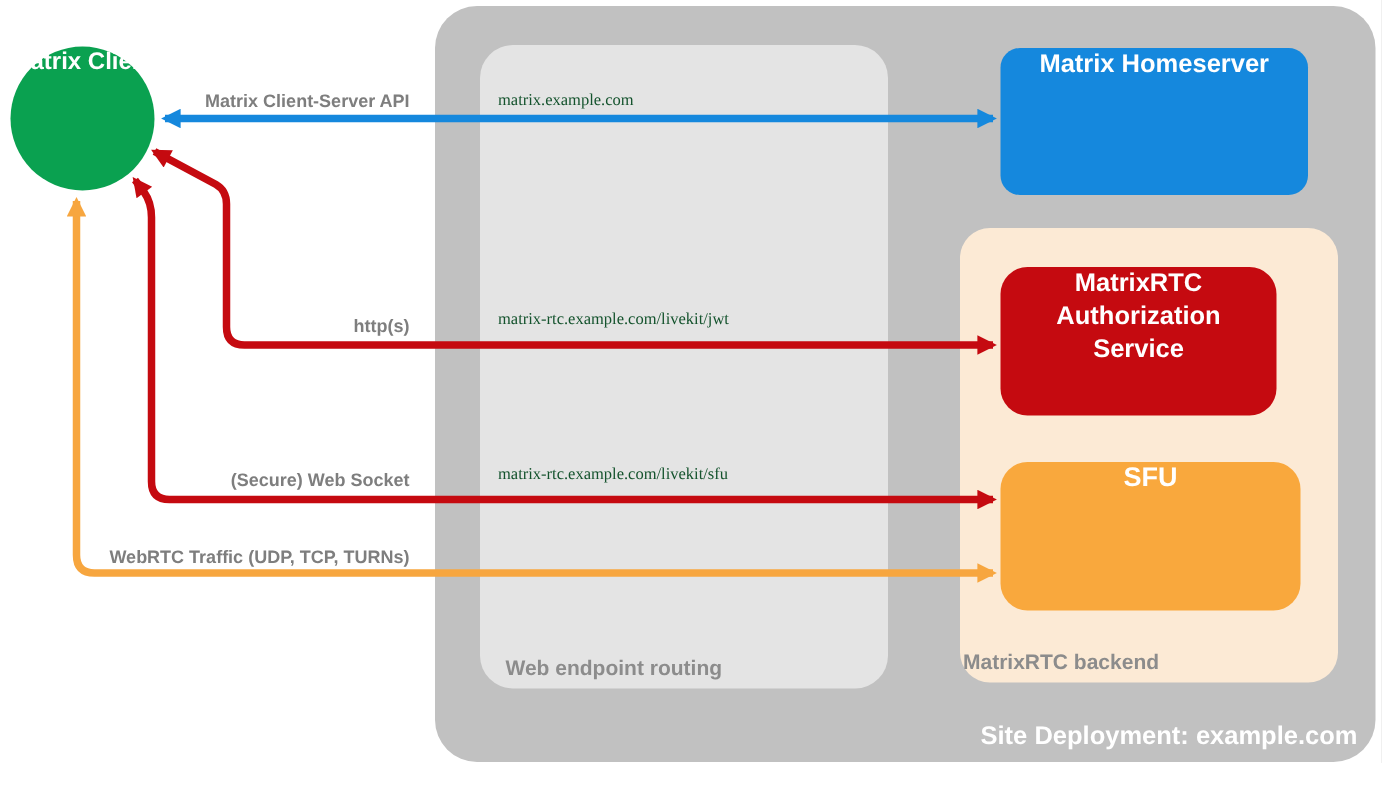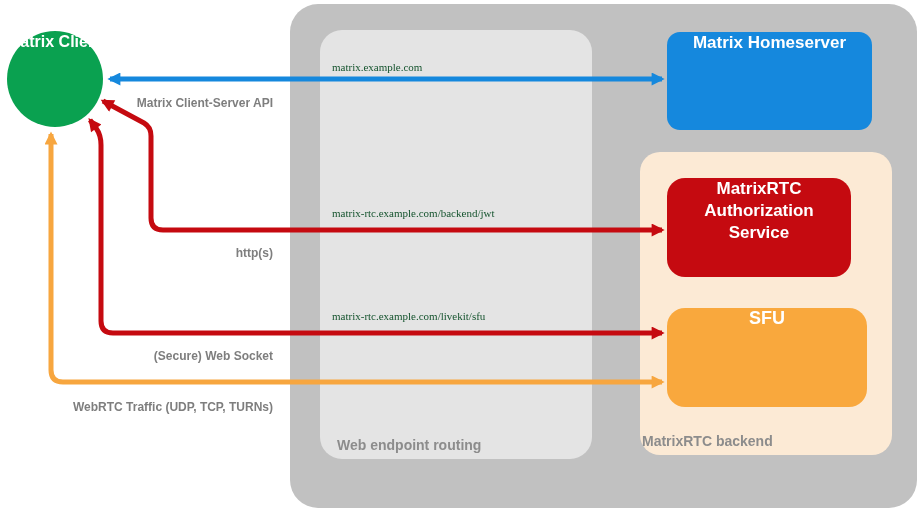--- a/index.html
+++ b/index.html
@@ -59,21 +59,21 @@
   .caption-routing { left: 337px; top: 437px; }
   .caption-backend { left: 642px; top: 433px; }
   .site-title {
     right: 16px; top: 481px; color: #ffffff;
     font-weight: 700; font-size: 17px;
   }
 
   
   .conn-label {
     right: 648px; color: #7e7e7e; font-weight: 700; font-size: 12px;
-    white-space: nowrap; text-align: right; margin-top: 36px;
+    white-space: nowrap; text-align: right;
   }
   .lbl-api    { top: 60px; }
   .lbl-http   { top: 210px; }
   .lbl-ws     { top: 313px; }
   .lbl-webrtc { top: 364px; }
 
   
   .endpoint {
     left: 332px; color: #14532d; font-size: 11px;
     font-family: Liberation Serif, serif; white-space: nowrap;
@@ -106,28 +106,29 @@
   <div class="abs node auth-service">
     <span>MatrixRTC Authorization Service</span>
   </div>
 
   <div class="abs node sfu">
     <span>SFU</span>
   </div>
 
   <div class="abs caption caption-routing">Web endpoint routing</div>
   <div class="abs caption caption-backend">MatrixRTC backend</div>
+  <div class="abs site-title">Site Deployment: example.com</div>
 
   <div class="abs conn-label lbl-api">Matrix Client-Server API</div>
   <div class="abs conn-label lbl-http">http(s)</div>
   <div class="abs conn-label lbl-ws">(Secure) Web Socket</div>
   <div class="abs conn-label lbl-webrtc">WebRTC Traffic (UDP, TCP, TURNs)</div>
 
   <div class="abs endpoint ep-matrix">matrix.example.com</div>
-  <div class="abs endpoint ep-jwt">matrix-rtc.example.com/backend/jwt</div>
+  <div class="abs endpoint ep-jwt">matrix-rtc.example.com/livekit/jwt</div>
   <div class="abs endpoint ep-sfu">matrix-rtc.example.com/livekit/sfu</div>
 
   <svg class="abs arrows" width="921" height="524" viewBox="0 0 921 524">
     <defs>
       <marker id="arrow-blue" viewBox="0 0 10 10" refX="8" refY="5" markerWidth="15" markerHeight="13" markerUnits="userSpaceOnUse" orient="auto-start-reverse">
         <path d="M 0 0 L 10 5 L 0 10 z" fill="#1588dd"></path>
       </marker>
       <marker id="arrow-red" viewBox="0 0 10 10" refX="8" refY="5" markerWidth="15" markerHeight="13" markerUnits="userSpaceOnUse" orient="auto-start-reverse">
         <path d="M 0 0 L 10 5 L 0 10 z" fill="#c50a10"></path>
       </marker>

